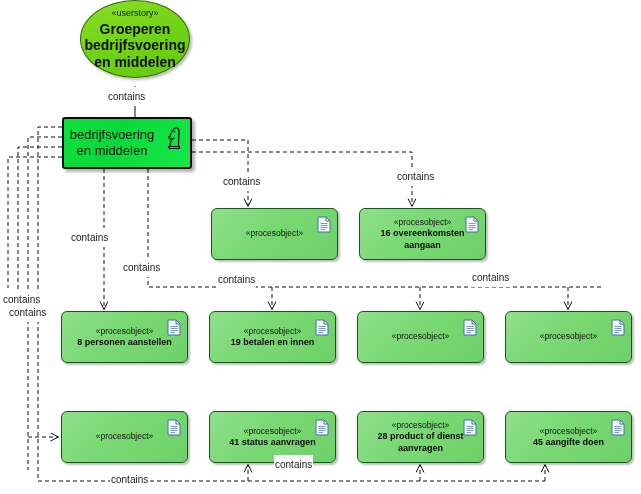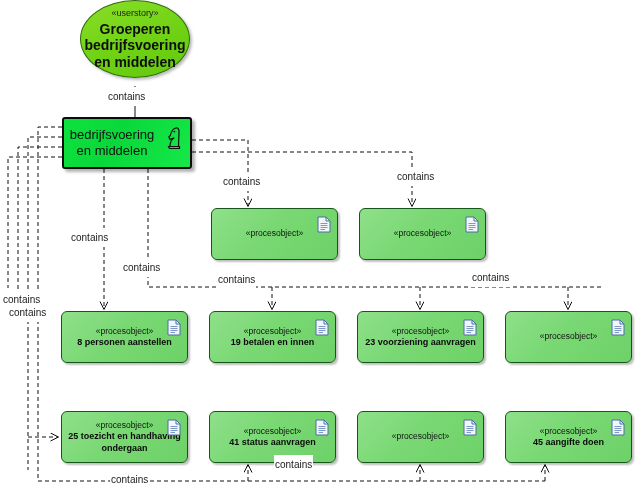--- a/index.html
+++ b/index.html
@@ -115,20 +115,21 @@
       <div class="node proc" style="left: 211px; top: 208px; width: 127px; height: 52px;">
     <div class="stereo">«procesobject»</div>
     <svg class="doc-icon" viewBox="0 0 14 17">
       <path d="M1,1 L9,1 L13,5 L13,16 L1,16 Z" fill="#f2f6fb" stroke="#4a6fa5" stroke-width="1"></path>
       <path d="M9,1 L9,5 L13,5" fill="none" stroke="#4a6fa5" stroke-width="1"></path>
       <path d="M3.5,7.5 H10.5 M3.5,9.5 H10.5 M3.5,11.5 H10.5 M3.5,13.5 H8" stroke="#6f8fc0" stroke-width="0.9"></path>
     </svg>
   </div>
       <div class="node proc" style="left: 359px; top: 208px; width: 127px; height: 52px;">
     <div class="stereo">«procesobject»</div>
+    <div class="nm">16 overeenkomsten aangaan</div>
     <svg class="doc-icon" viewBox="0 0 14 17">
       <path d="M1,1 L9,1 L13,5 L13,16 L1,16 Z" fill="#f2f6fb" stroke="#4a6fa5" stroke-width="1"></path>
       <path d="M9,1 L9,5 L13,5" fill="none" stroke="#4a6fa5" stroke-width="1"></path>
       <path d="M3.5,7.5 H10.5 M3.5,9.5 H10.5 M3.5,11.5 H10.5 M3.5,13.5 H8" stroke="#6f8fc0" stroke-width="0.9"></path>
     </svg>
   </div>
       <div class="node proc" style="left: 61px; top: 311px; width: 127px; height: 52px;">
     <div class="stereo">«procesobject»</div>
     <div class="nm">8 personen aanstellen</div>
     <svg class="doc-icon" viewBox="0 0 14 17">
@@ -141,55 +142,54 @@
     <div class="stereo">«procesobject»</div>
     <div class="nm">19 betalen en innen</div>
     <svg class="doc-icon" viewBox="0 0 14 17">
       <path d="M1,1 L9,1 L13,5 L13,16 L1,16 Z" fill="#f2f6fb" stroke="#4a6fa5" stroke-width="1"></path>
       <path d="M9,1 L9,5 L13,5" fill="none" stroke="#4a6fa5" stroke-width="1"></path>
       <path d="M3.5,7.5 H10.5 M3.5,9.5 H10.5 M3.5,11.5 H10.5 M3.5,13.5 H8" stroke="#6f8fc0" stroke-width="0.9"></path>
     </svg>
   </div>
       <div class="node proc" style="left: 357px; top: 311px; width: 127px; height: 52px;">
     <div class="stereo">«procesobject»</div>
-    <div class="nm">23 voorziening aanvragen</div>
     <svg class="doc-icon" viewBox="0 0 14 17">
       <path d="M1,1 L9,1 L13,5 L13,16 L1,16 Z" fill="#f2f6fb" stroke="#4a6fa5" stroke-width="1"></path>
       <path d="M9,1 L9,5 L13,5" fill="none" stroke="#4a6fa5" stroke-width="1"></path>
       <path d="M3.5,7.5 H10.5 M3.5,9.5 H10.5 M3.5,11.5 H10.5 M3.5,13.5 H8" stroke="#6f8fc0" stroke-width="0.9"></path>
     </svg>
   </div>
       <div class="node proc" style="left: 505px; top: 311px; width: 127px; height: 52px;">
     <div class="stereo">«procesobject»</div>
     <svg class="doc-icon" viewBox="0 0 14 17">
       <path d="M1,1 L9,1 L13,5 L13,16 L1,16 Z" fill="#f2f6fb" stroke="#4a6fa5" stroke-width="1"></path>
       <path d="M9,1 L9,5 L13,5" fill="none" stroke="#4a6fa5" stroke-width="1"></path>
       <path d="M3.5,7.5 H10.5 M3.5,9.5 H10.5 M3.5,11.5 H10.5 M3.5,13.5 H8" stroke="#6f8fc0" stroke-width="0.9"></path>
     </svg>
   </div>
       <div class="node proc" style="left: 61px; top: 411px; width: 127px; height: 52px;">
     <div class="stereo">«procesobject»</div>
-    <div class="nm">25 toezicht en handhaving ondergaan</div>
     <svg class="doc-icon" viewBox="0 0 14 17">
       <path d="M1,1 L9,1 L13,5 L13,16 L1,16 Z" fill="#f2f6fb" stroke="#4a6fa5" stroke-width="1"></path>
       <path d="M9,1 L9,5 L13,5" fill="none" stroke="#4a6fa5" stroke-width="1"></path>
       <path d="M3.5,7.5 H10.5 M3.5,9.5 H10.5 M3.5,11.5 H10.5 M3.5,13.5 H8" stroke="#6f8fc0" stroke-width="0.9"></path>
     </svg>
   </div>
       <div class="node proc" style="left: 209px; top: 411px; width: 127px; height: 52px;">
     <div class="stereo">«procesobject»</div>
     <div class="nm">41 status aanvragen</div>
     <svg class="doc-icon" viewBox="0 0 14 17">
       <path d="M1,1 L9,1 L13,5 L13,16 L1,16 Z" fill="#f2f6fb" stroke="#4a6fa5" stroke-width="1"></path>
       <path d="M9,1 L9,5 L13,5" fill="none" stroke="#4a6fa5" stroke-width="1"></path>
       <path d="M3.5,7.5 H10.5 M3.5,9.5 H10.5 M3.5,11.5 H10.5 M3.5,13.5 H8" stroke="#6f8fc0" stroke-width="0.9"></path>
     </svg>
   </div>
       <div class="node proc" style="left: 357px; top: 411px; width: 127px; height: 52px;">
     <div class="stereo">«procesobject»</div>
+    <div class="nm">28 product of dienst aanvragen</div>
     <svg class="doc-icon" viewBox="0 0 14 17">
       <path d="M1,1 L9,1 L13,5 L13,16 L1,16 Z" fill="#f2f6fb" stroke="#4a6fa5" stroke-width="1"></path>
       <path d="M9,1 L9,5 L13,5" fill="none" stroke="#4a6fa5" stroke-width="1"></path>
       <path d="M3.5,7.5 H10.5 M3.5,9.5 H10.5 M3.5,11.5 H10.5 M3.5,13.5 H8" stroke="#6f8fc0" stroke-width="0.9"></path>
     </svg>
   </div>
       <div class="node proc" style="left: 505px; top: 411px; width: 127px; height: 52px;">
     <div class="stereo">«procesobject»</div>
     <div class="nm">45 aangifte doen</div>
     <svg class="doc-icon" viewBox="0 0 14 17">

